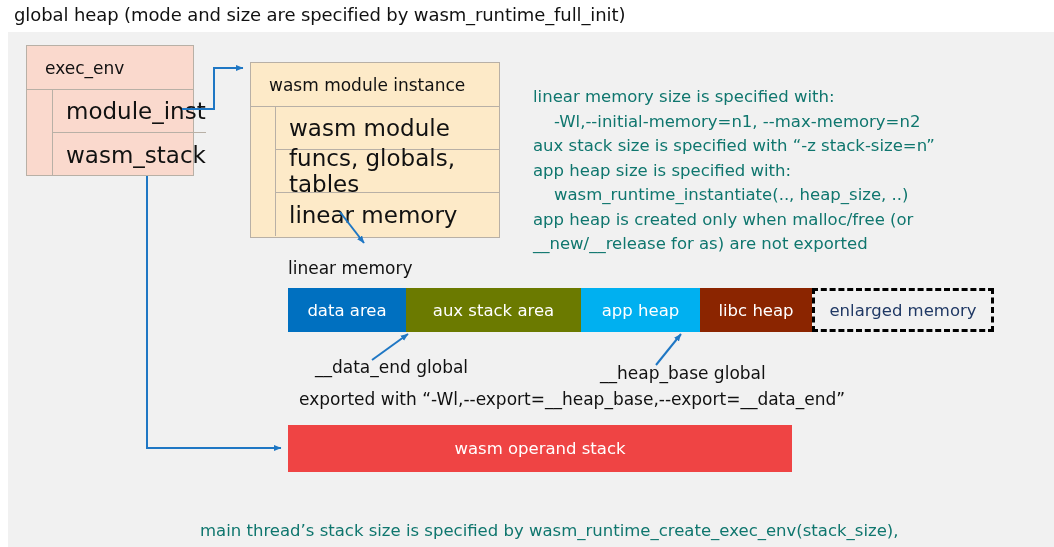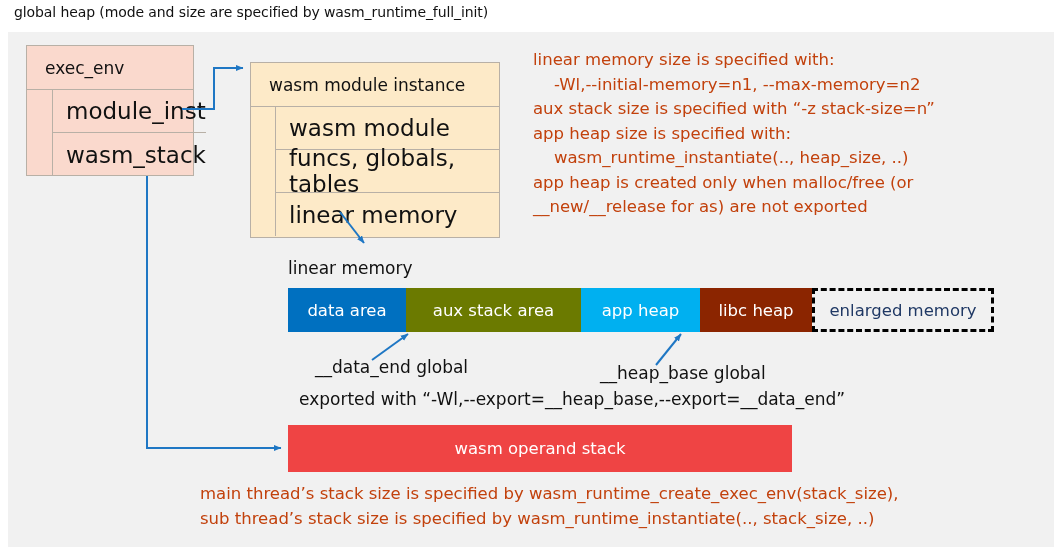--- a/index.html
+++ b/index.html
@@ -10,21 +10,21 @@
     width: 1054px; height: 547px;
     position: relative;
     font-family: "DejaVu Sans", sans-serif;
     overflow: hidden;
   }
   #stage { position: absolute; inset: 0; }
 
   .title {
     position: absolute;
     left: 14px; top: 4px;
-    font-size: 14px;
+    font-size: 18px;
     color: #111111;
     white-space: nowrap;
     letter-spacing: -0.1px;
   }
 
   .panel {
     position: absolute;
     left: 8px; top: 32px;
     width: 1046px; height: 515px;
     background: #f1f1f1;
@@ -82,22 +82,23 @@
   }
   #module-inst-box .hdr { height: 44px; }
   #module-inst-box .gutter { width: 25px; }
   #module-inst-box .row { height: 43px; }
 
   
   .note {
     position: absolute;
     font-size: 16.5px;
     line-height: 24.5px;
-    color: #c2410c;
+    color: #0f766e;
     white-space: pre;
+    margin-top: 37px;
   }
   #note-top { left: 533px; top: 48px; }
 
   
   #linear-memory-label {
     position: absolute;
     left: 288px; top: 258px;
     font-size: 17px;
     color: #111;
   }

